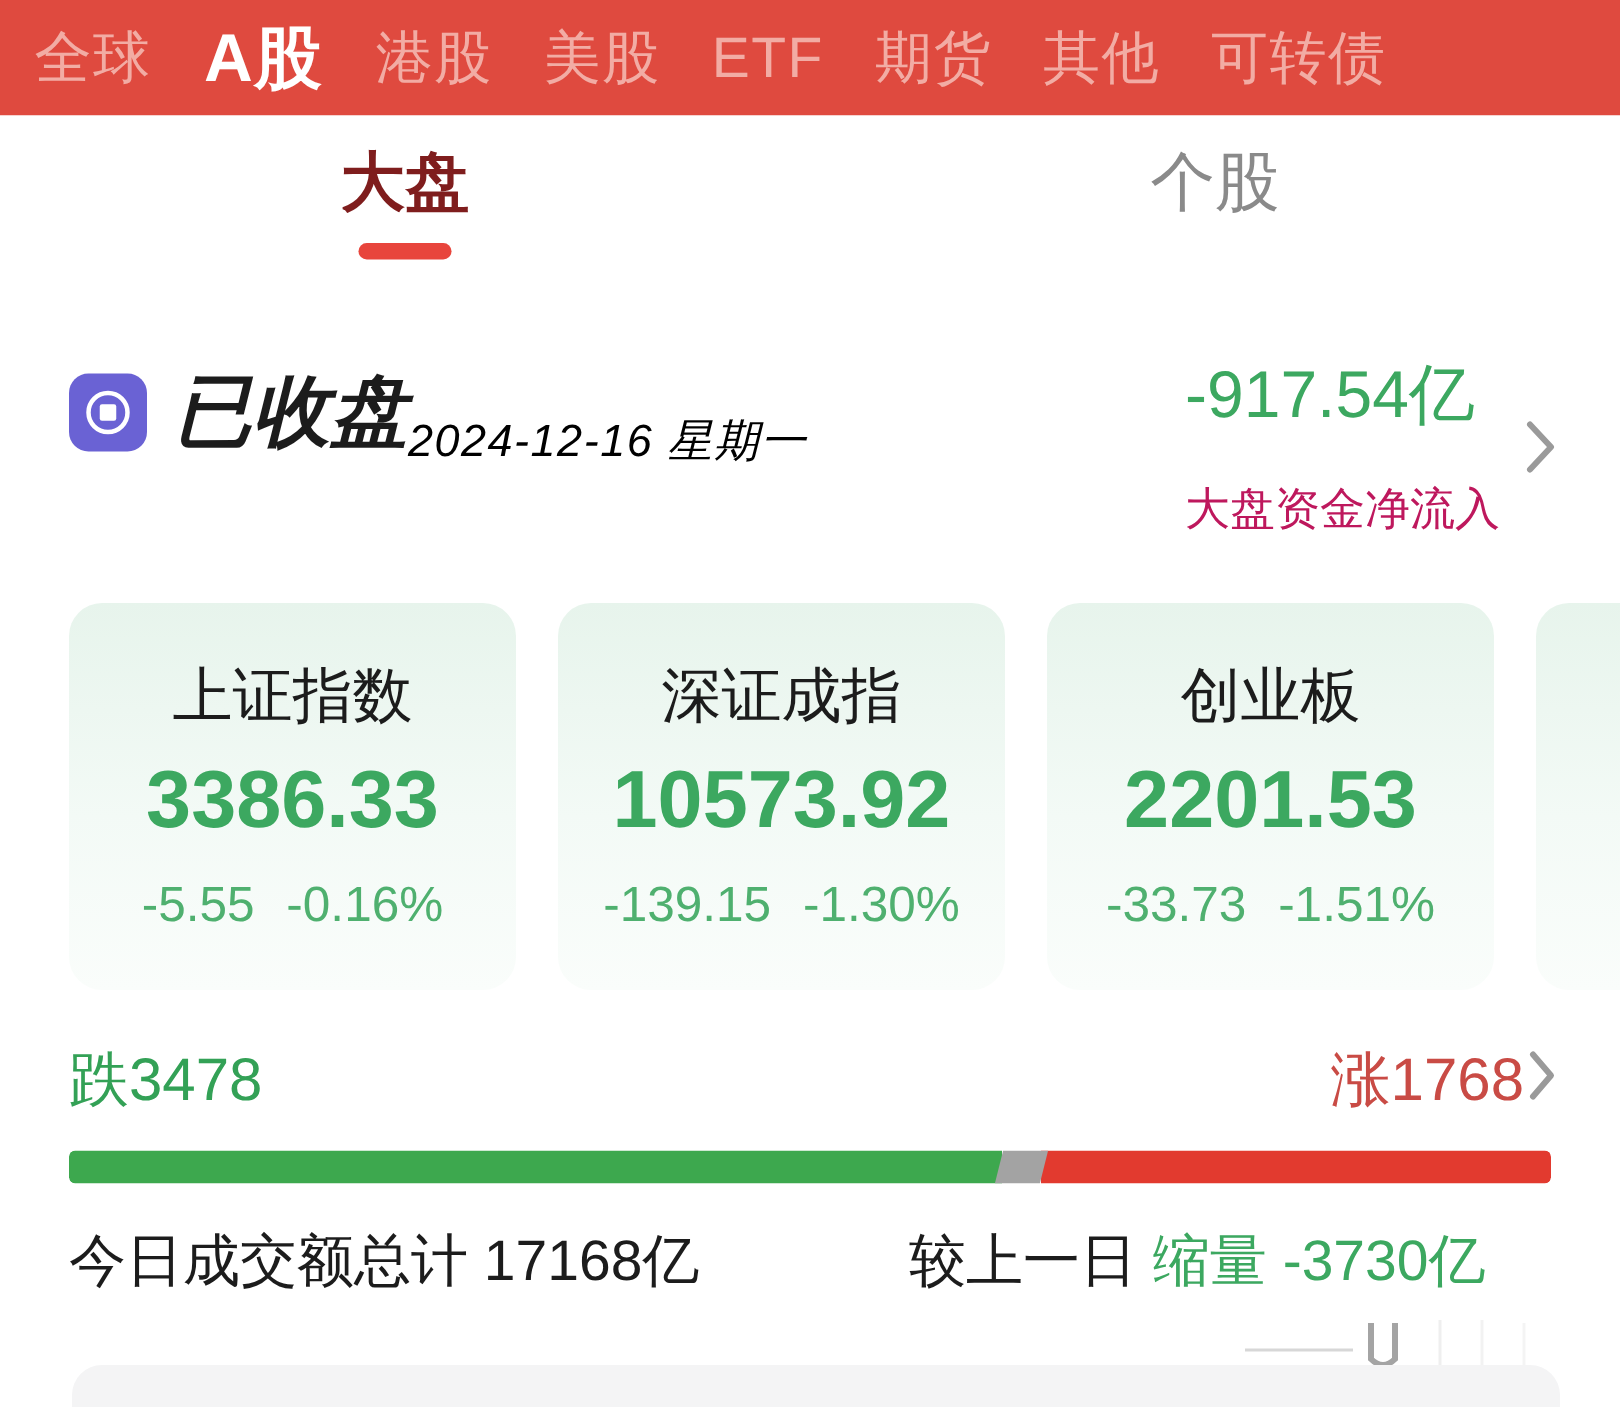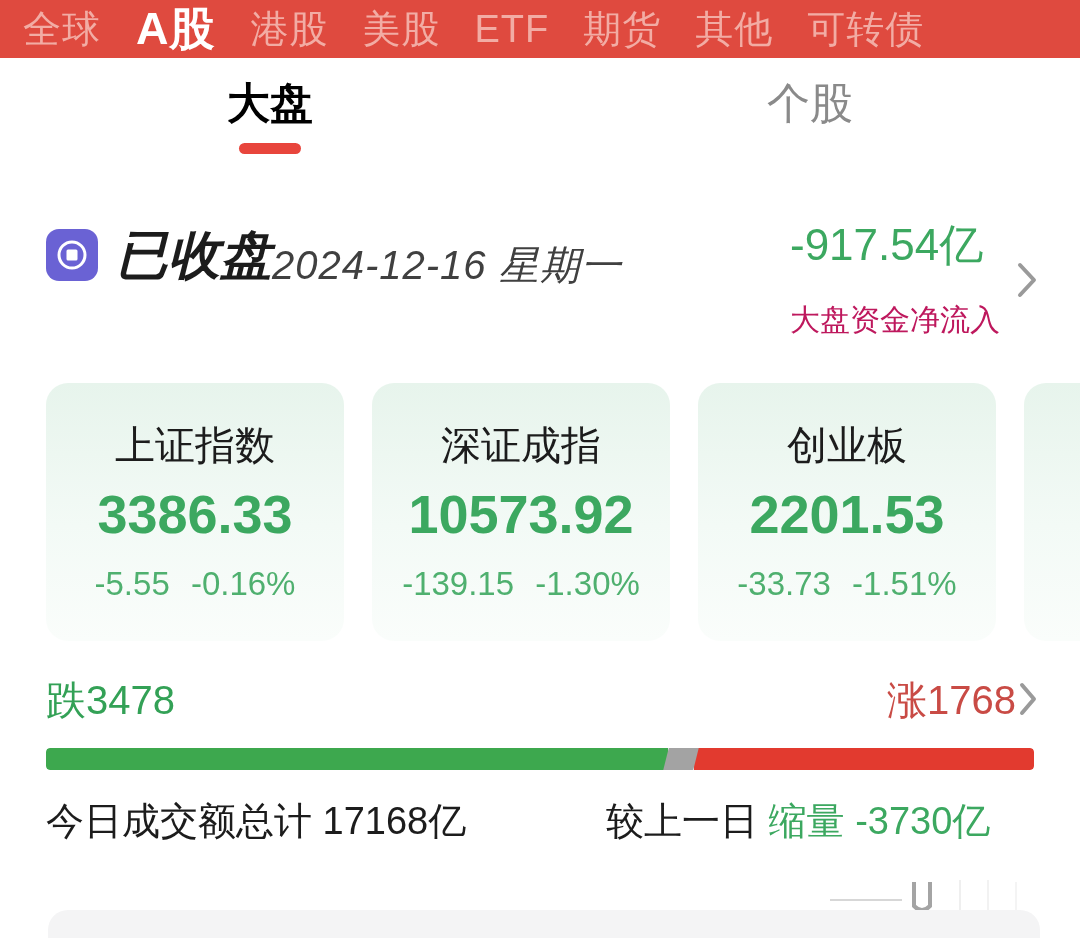--- a/index.html
+++ b/index.html
@@ -5,21 +5,21 @@
   * { margin:0; padding:0; box-sizing:border-box; }
   html, body {
     width:1080px; height:938px;
     background:#ffffff;
     font-family:"Liberation Sans","DejaVu Sans",sans-serif;
     overflow:hidden;
   }
 
   
   .topnav{
-    height:58px; width:1080px;
+    height:77px; width:1080px;
     background:#DF4A3F;
     display:flex; align-items:center;
     padding:0 6px;
     overflow:hidden;
   }
   .topnav-item{
     color:#F2ACA4;
     font-size:38px;
     letter-spacing:1px;
     white-space:nowrap;
@@ -48,21 +48,21 @@
     align-items:center;
     justify-content:center;
     height:100%;
   }
   .subnav-label{
     font-size:43px;
     color:#8A8A8A;
     line-height:1;
   }
   .subnav-cell.active .subnav-label{
-    color:#000000;
+    color:#7f1d1d;
     font-weight:bold;
   }
   .subnav-underline{
     width:62px; height:11px;
     border-radius:6px;
     background:#E8453C;
     margin-top:18px;
   }
   .subnav-underline.hidden{ visibility:hidden; }
 
@@ -83,23 +83,23 @@
     flex:none;
   }
   .stop-icon svg{ display:block; }
   .status-title{
     font-size:52px;
     font-weight:bold;
     color:#1c1c1c;
     line-height:1;
   }
   .status-date{
-    margin-top:22px;
-    font-size:40px;
-    color:#404040;
+    margin-top:39px;
+    font-size:30px;
+    color:#000000;
     letter-spacing:1px;
   }
   .status-right{
     display:flex;
     align-items:center;
     gap:14px;
     padding-top:6px;
   }
   .status-right-text{
     display:flex; flex-direction:column; align-items:flex-start;

